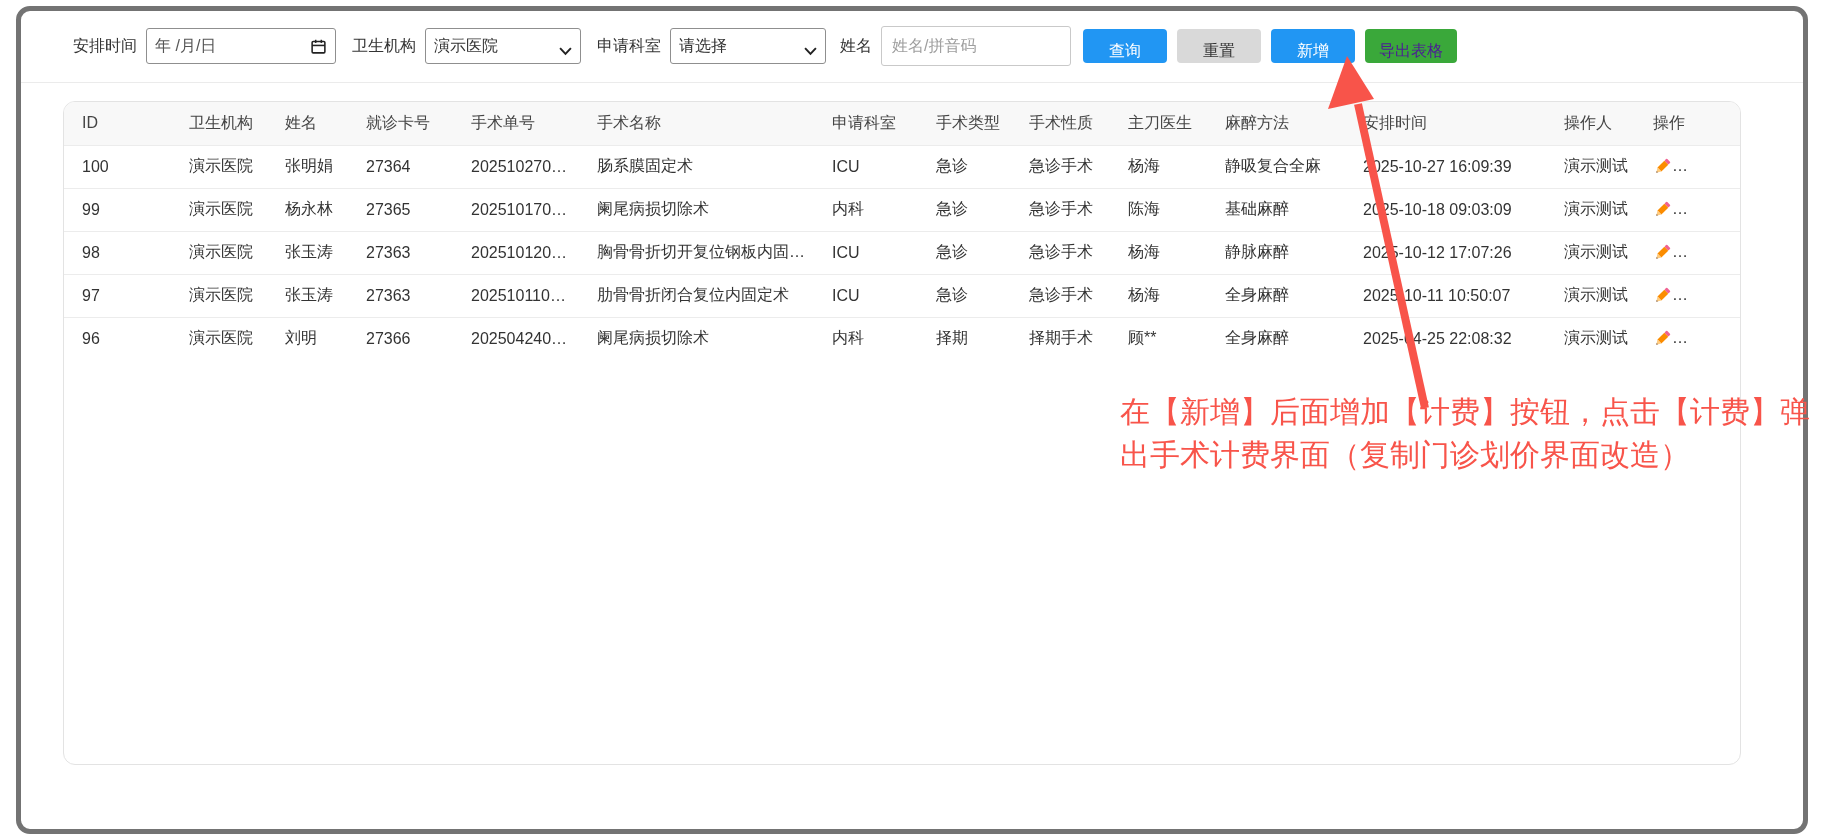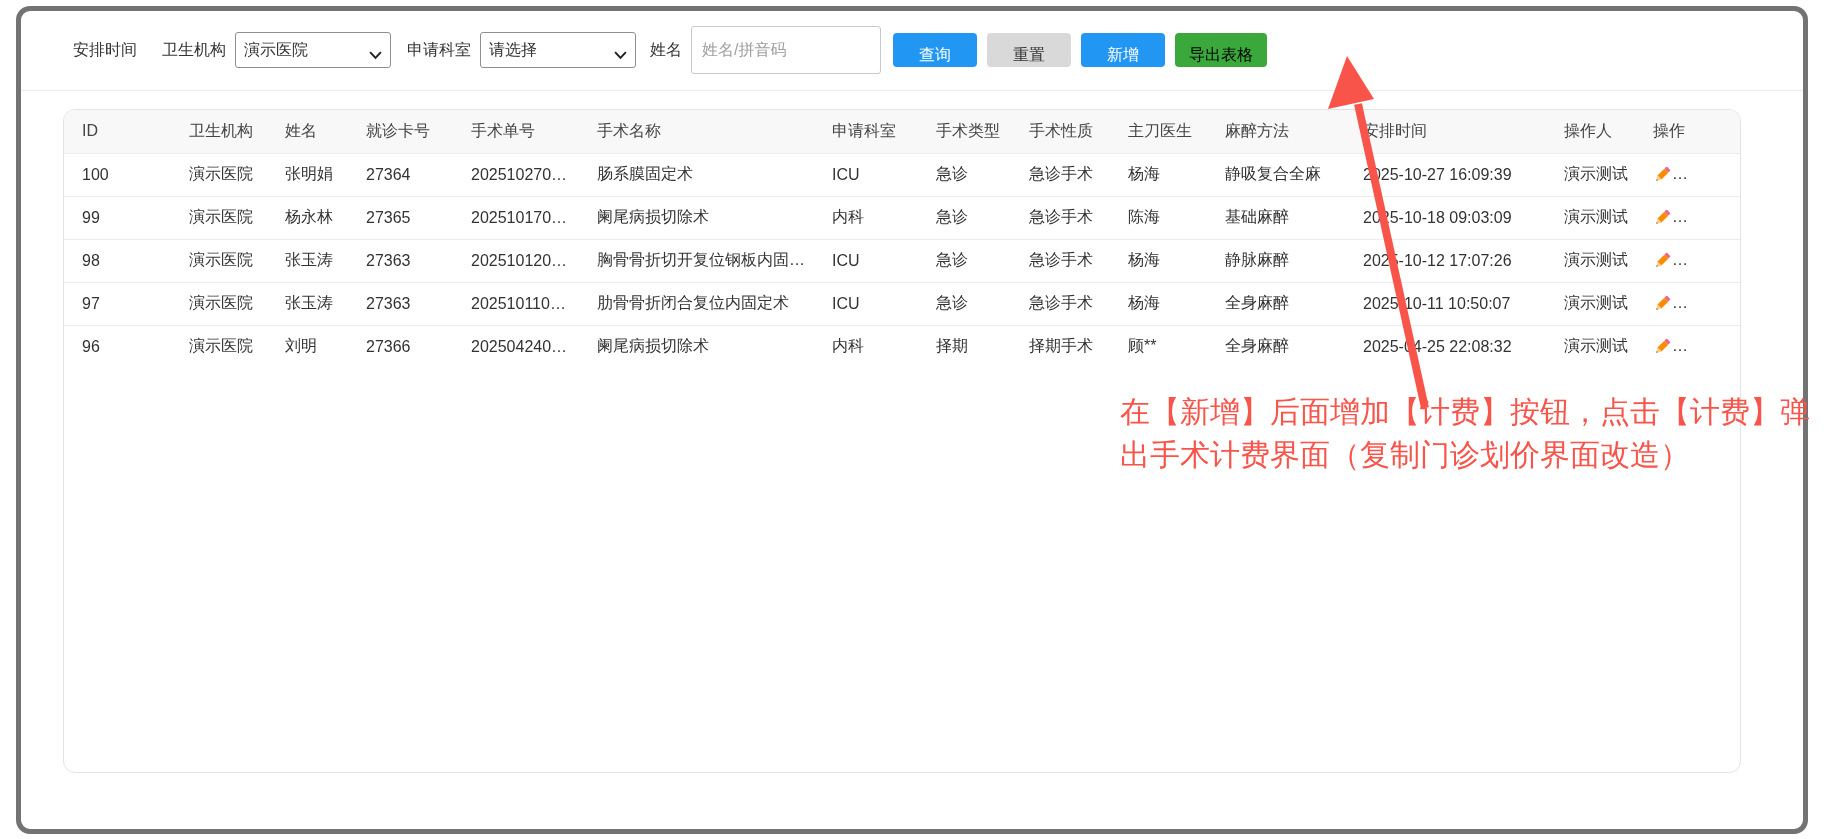--- a/index.html
+++ b/index.html
@@ -16,34 +16,34 @@
   }
   .tb-label { font-size: 16px; color:#333; margin-right: 9px; white-space: nowrap; }
   .tb-gap { width: 16px; flex: none; }
   .input-like {
     height: 36px; border: 1px solid #8f8f8f; border-radius: 3px; background:#fff;
     display: flex; align-items: center; padding: 0 8px; font-size: 16px; color:#333;
   }
   .date-box { width: 190px; justify-content: space-between; }
   .select-box { width: 156px; justify-content: space-between; }
   input.text-box {
-    width: 190px; height: 48px; border: 1px solid #c9c9c9; border-radius: 3px;
+    width: 190px; height: 40px; border: 1px solid #c9c9c9; border-radius: 3px;
     font-size: 16px; padding: 0 10px; color:#333; outline: none;
     font-family: "Liberation Sans", "DejaVu Sans", sans-serif;
   }
   input.text-box::placeholder { color:#9e9e9e; }
   .btn {
     height: 34px; min-width: 84px; padding: 12px 14px; border: none; border-radius: 4px;
     font-size: 16px; cursor: pointer; white-space: nowrap;
     font-family: "Liberation Sans", "DejaVu Sans", sans-serif;
   }
   .btn + .btn { margin-left: 10px; }
   .btn-blue  { background: #2196f3; color: #fff; }
   .btn-gray  { background: #d9d9d9; color: #333; }
-  .btn-green { background: #3aa83a; color: #000000; text-align: center; }
+  .btn-green { background: #3aa83a; color: #4c1d95; text-align: center; }
   
   .panel {
     margin: 18px 62px 0 42px; height: 664px;
     border: 1px solid #e3e3e3; border-radius: 12px; background:#fff; overflow: hidden;
   }
   table { width: 100%; border-collapse: collapse; table-layout: fixed; }
   thead tr { background: #f8f8f8; }
   th { font-weight: normal; color:#444; }
   th, td {
     font-size: 16px; text-align: left; padding: 0 6px 0 18px; height: 43px;
@@ -77,20 +77,31 @@
   }
 </style>
 </head>
 <body>
 
 <div class="page">
 
   <div class="toolbar">
     <span class="tb-label">安排时间</span>
 
+    <div class="input-like date-box">
+      <span style="color:#555;">年 /月/日</span>
+      <span style="width:17px;height:17px;display:inline-block;">
+        <svg viewBox="0 0 24 24" fill="none" stroke="#222" stroke-width="2.2">
+          <rect x="3" y="5" width="18" height="16" rx="1.5"></rect>
+          <line x1="3" y1="10.5" x2="21" y2="10.5"></line>
+          <line x1="8" y1="2.5" x2="8" y2="7"></line>
+          <line x1="16" y1="2.5" x2="16" y2="7"></line>
+        </svg>
+      </span>
+    </div>
 
     <span class="tb-gap"></span>
     <span class="tb-label">卫生机构</span>
     <div class="input-like select-box">
       <span>演示医院</span>
       <span style="width:13px;height:9px;display:inline-block;">
         <svg viewBox="0 0 12 8" fill="none" stroke="#222" stroke-width="1.8">
             <path d="M1 1 L6 6.3 L11 1"></path>
           </svg>
       </span>

